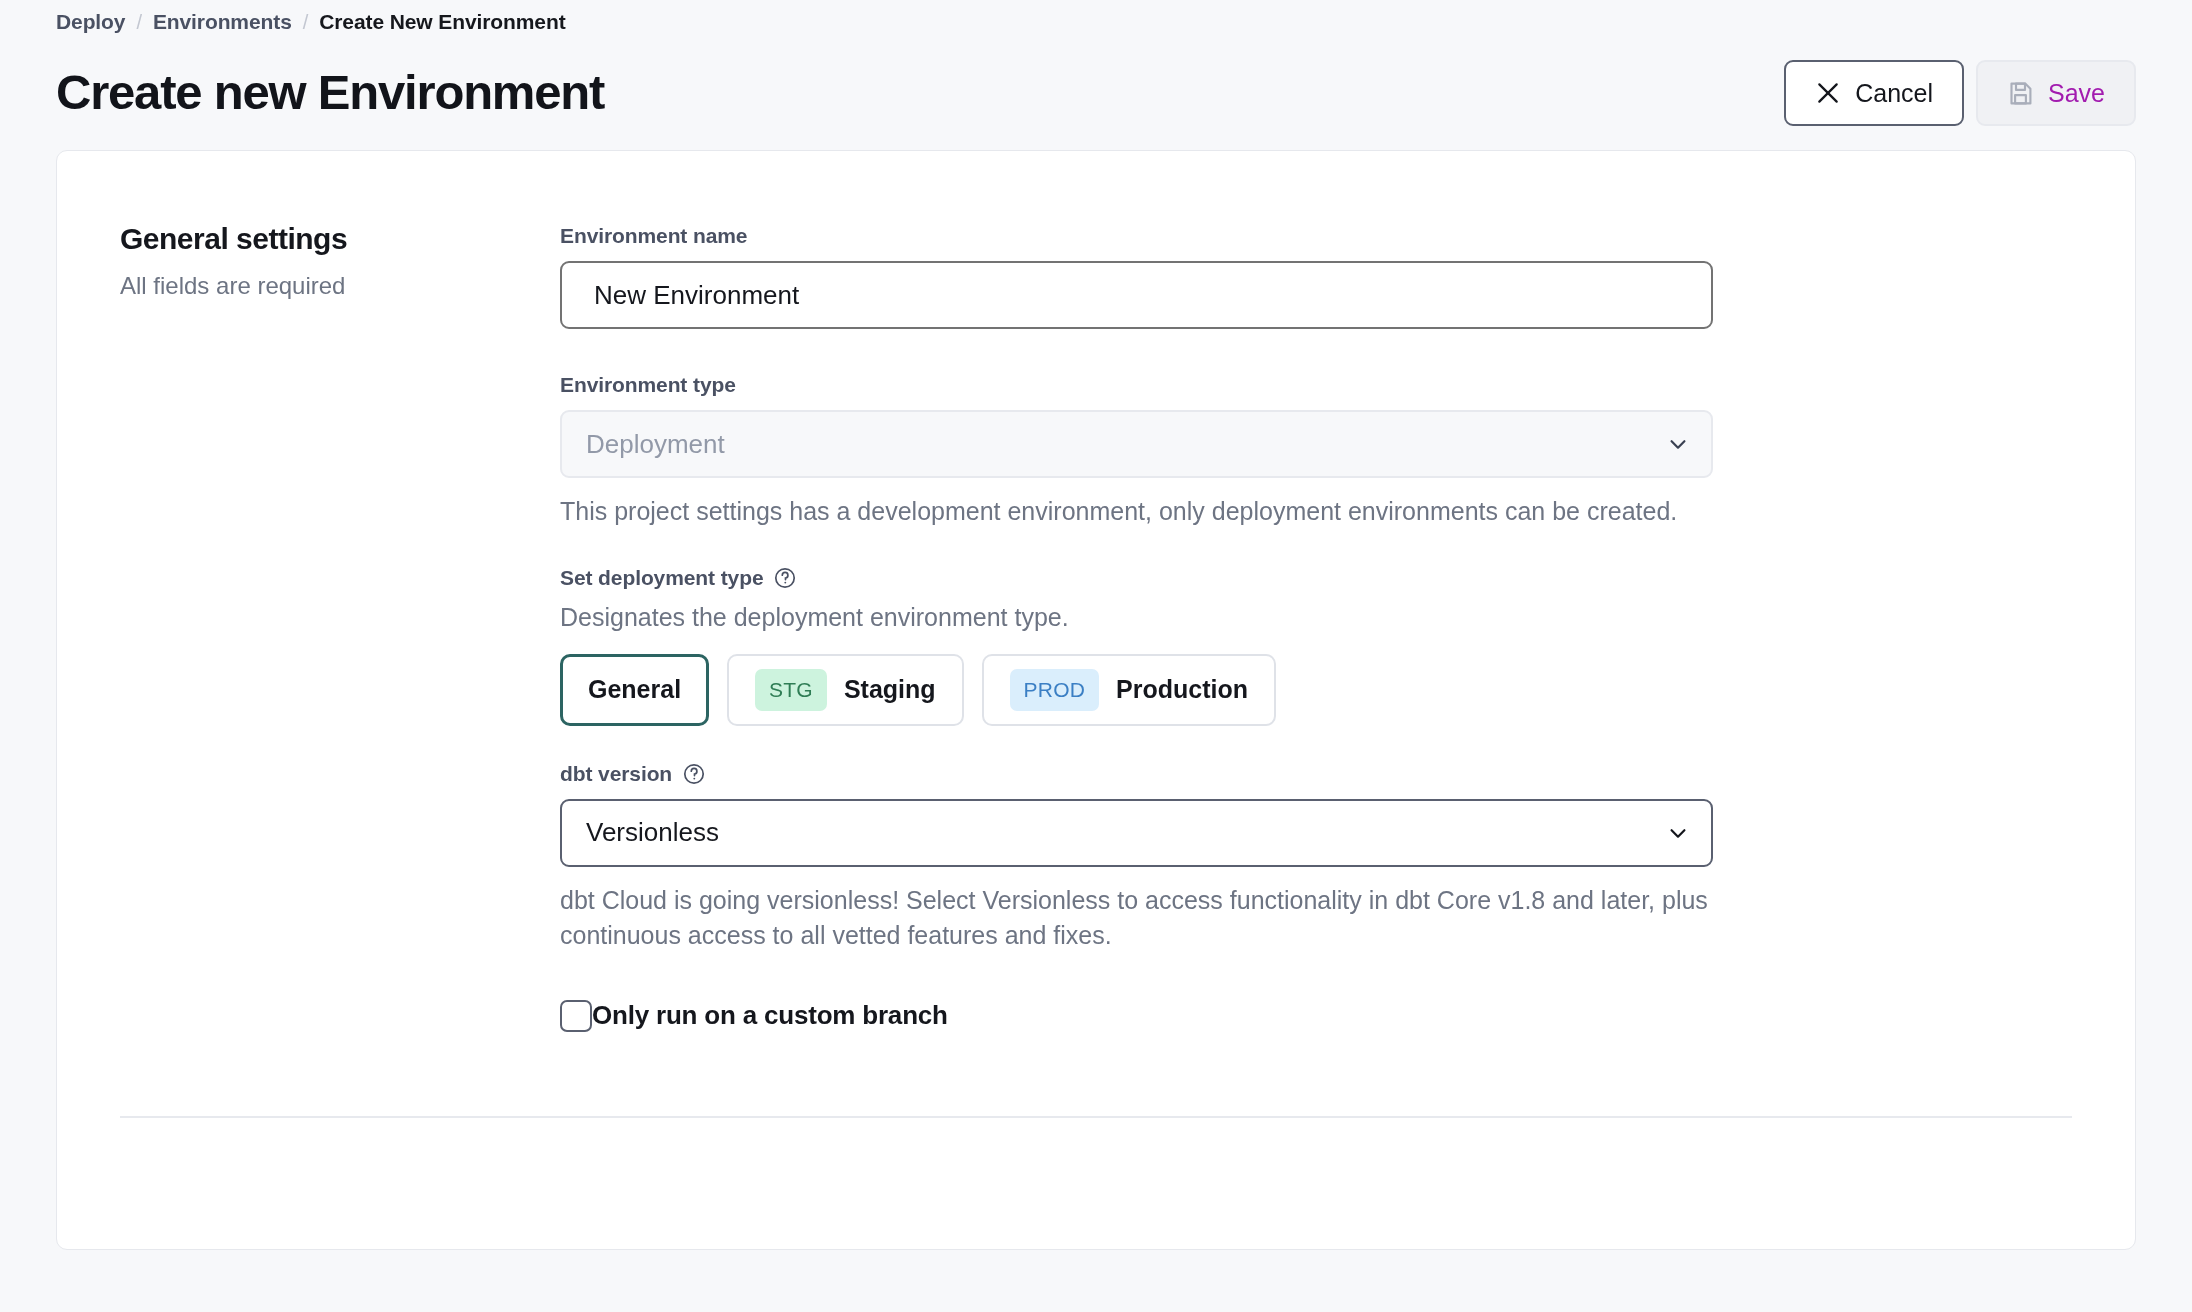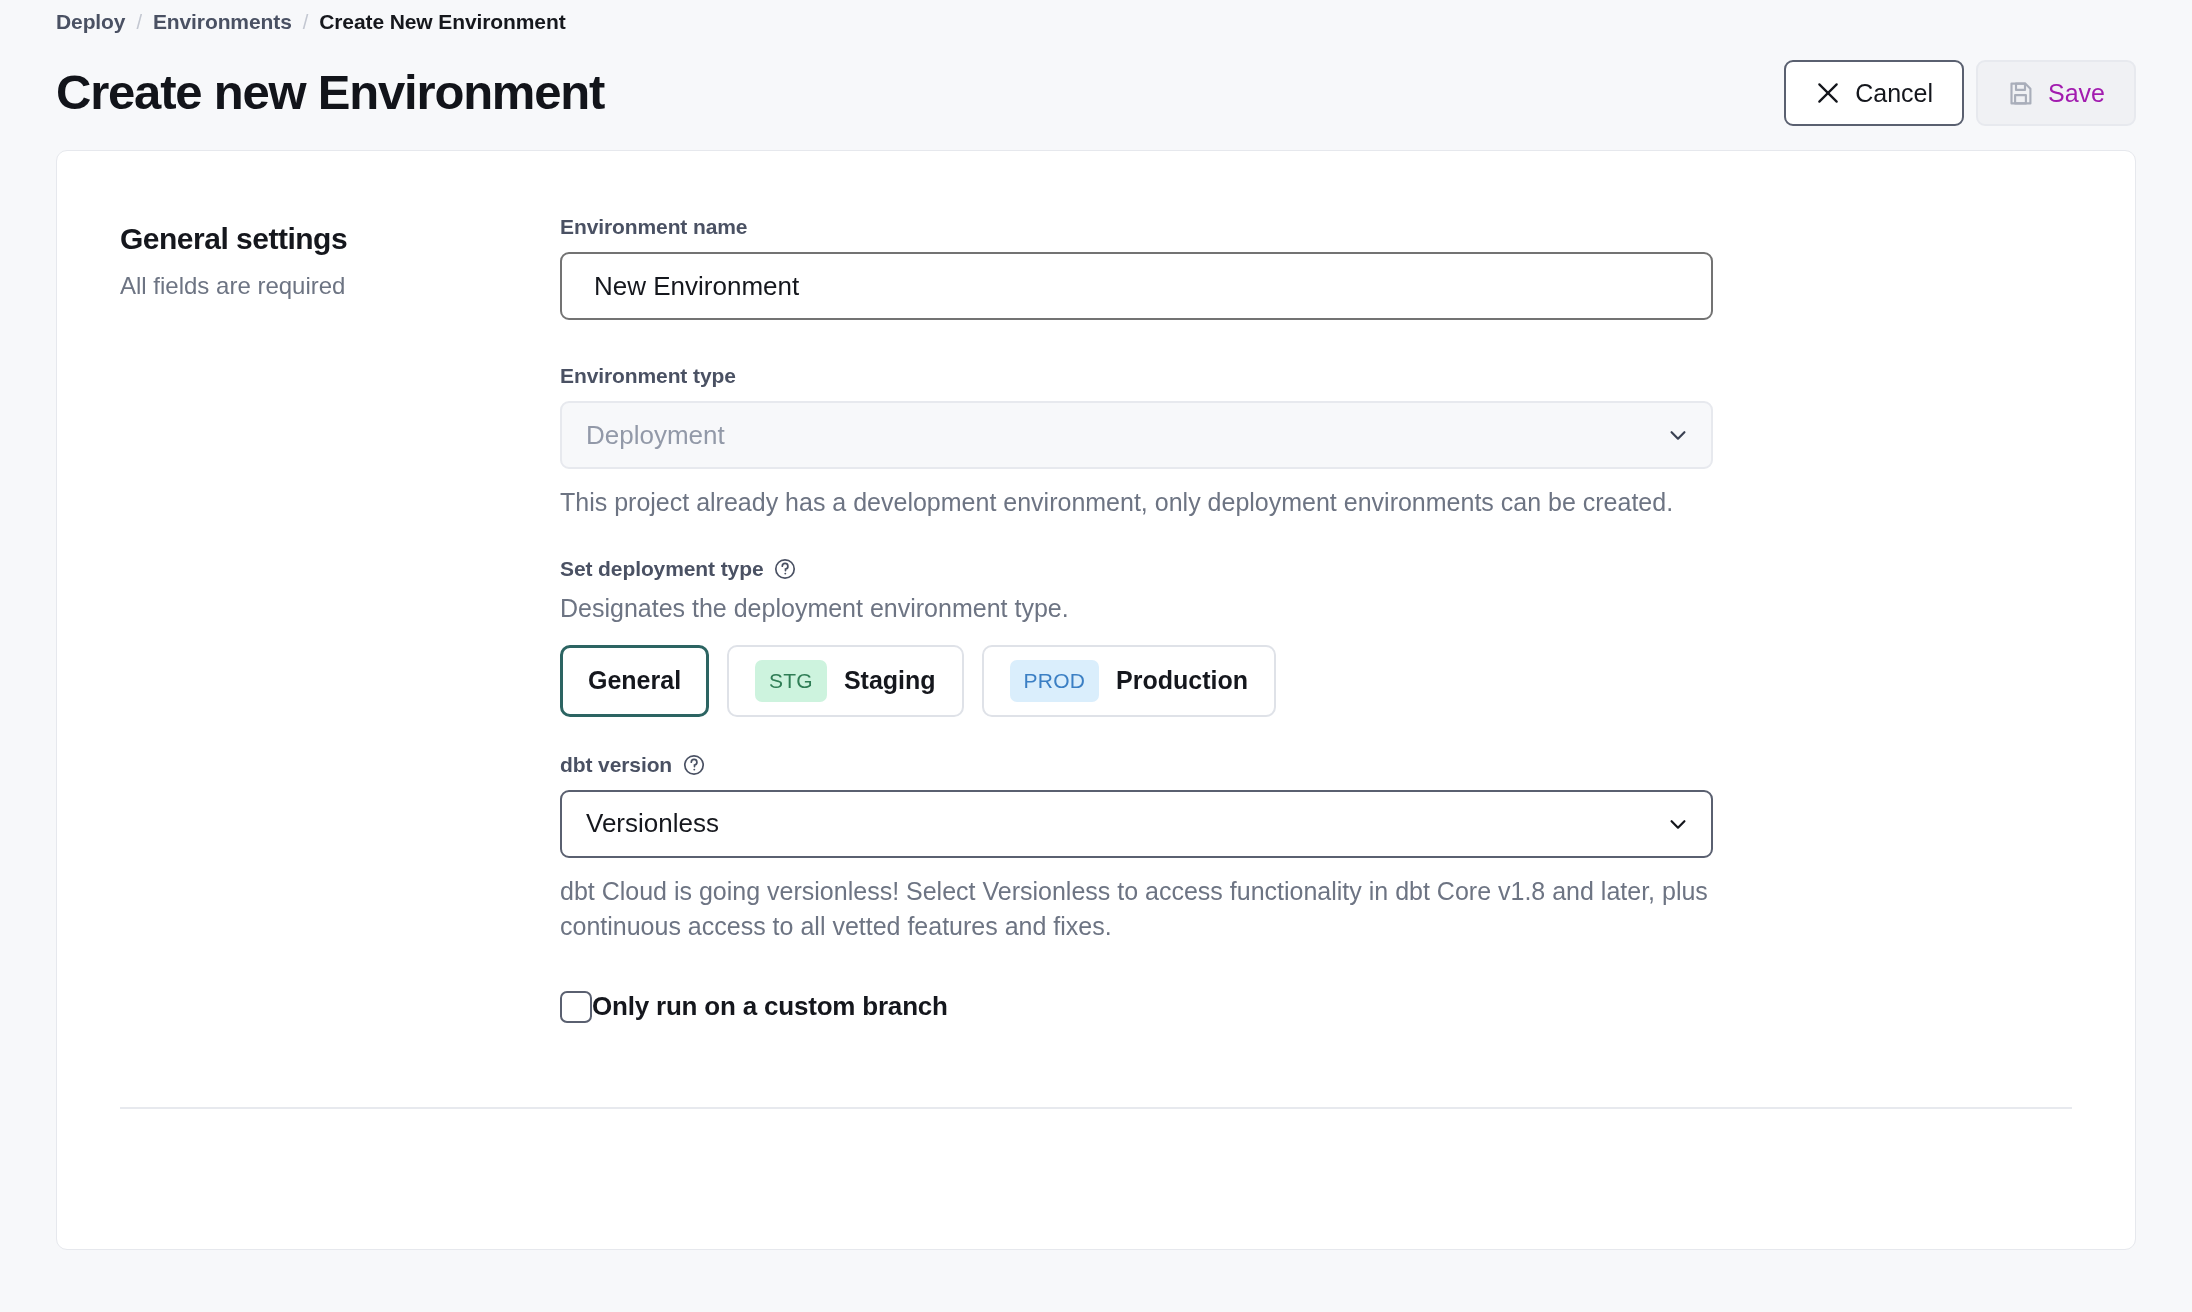--- a/index.html
+++ b/index.html
@@ -116,20 +116,21 @@
   .section-sub {
     margin: 16px 0 0 0;
     font-size: 24px;
     color: #6d7483;
     font-weight: 400;
   }
   .col-right {
     flex: 1 1 auto;
     max-width: 1153px;
     padding-top: 0;
+    margin-top: 9px;
   }
 
   .field { margin-bottom: 0; }
   .field-label {
     display: flex;
     align-items: center;
     gap: 10px;
     font-size: 21px;
     font-weight: 700;
     color: #4a5163;
@@ -335,21 +336,21 @@
         <div class="select-wrap">
           <div class="select-box disabled">
             <span>Deployment</span>
           </div>
           <span>
             <svg class="chevron" viewBox="0 0 24 24" fill="none" stroke="#3a4152" stroke-width="2.4" stroke-linecap="round" stroke-linejoin="round">
               <polyline points="5,9 12,16 19,9"></polyline>
             </svg>
           </span>
         </div>
-        <p class="help-text">This project already has a development environment, only deployment environments can be created.</p>
+        <p class="help-text">This project settings has a development environment, only deployment environments can be created.</p>
       </div>
 
       <div class="gap-md"></div>
 
       <div class="field">
         <div class="field-label">
           <span>Set deployment type</span>
           <span>
             <svg class="help-icon" viewBox="0 0 24 24" fill="none" stroke="#4a5163" stroke-width="1.7">
               <circle cx="12" cy="12" r="9.2"></circle>

